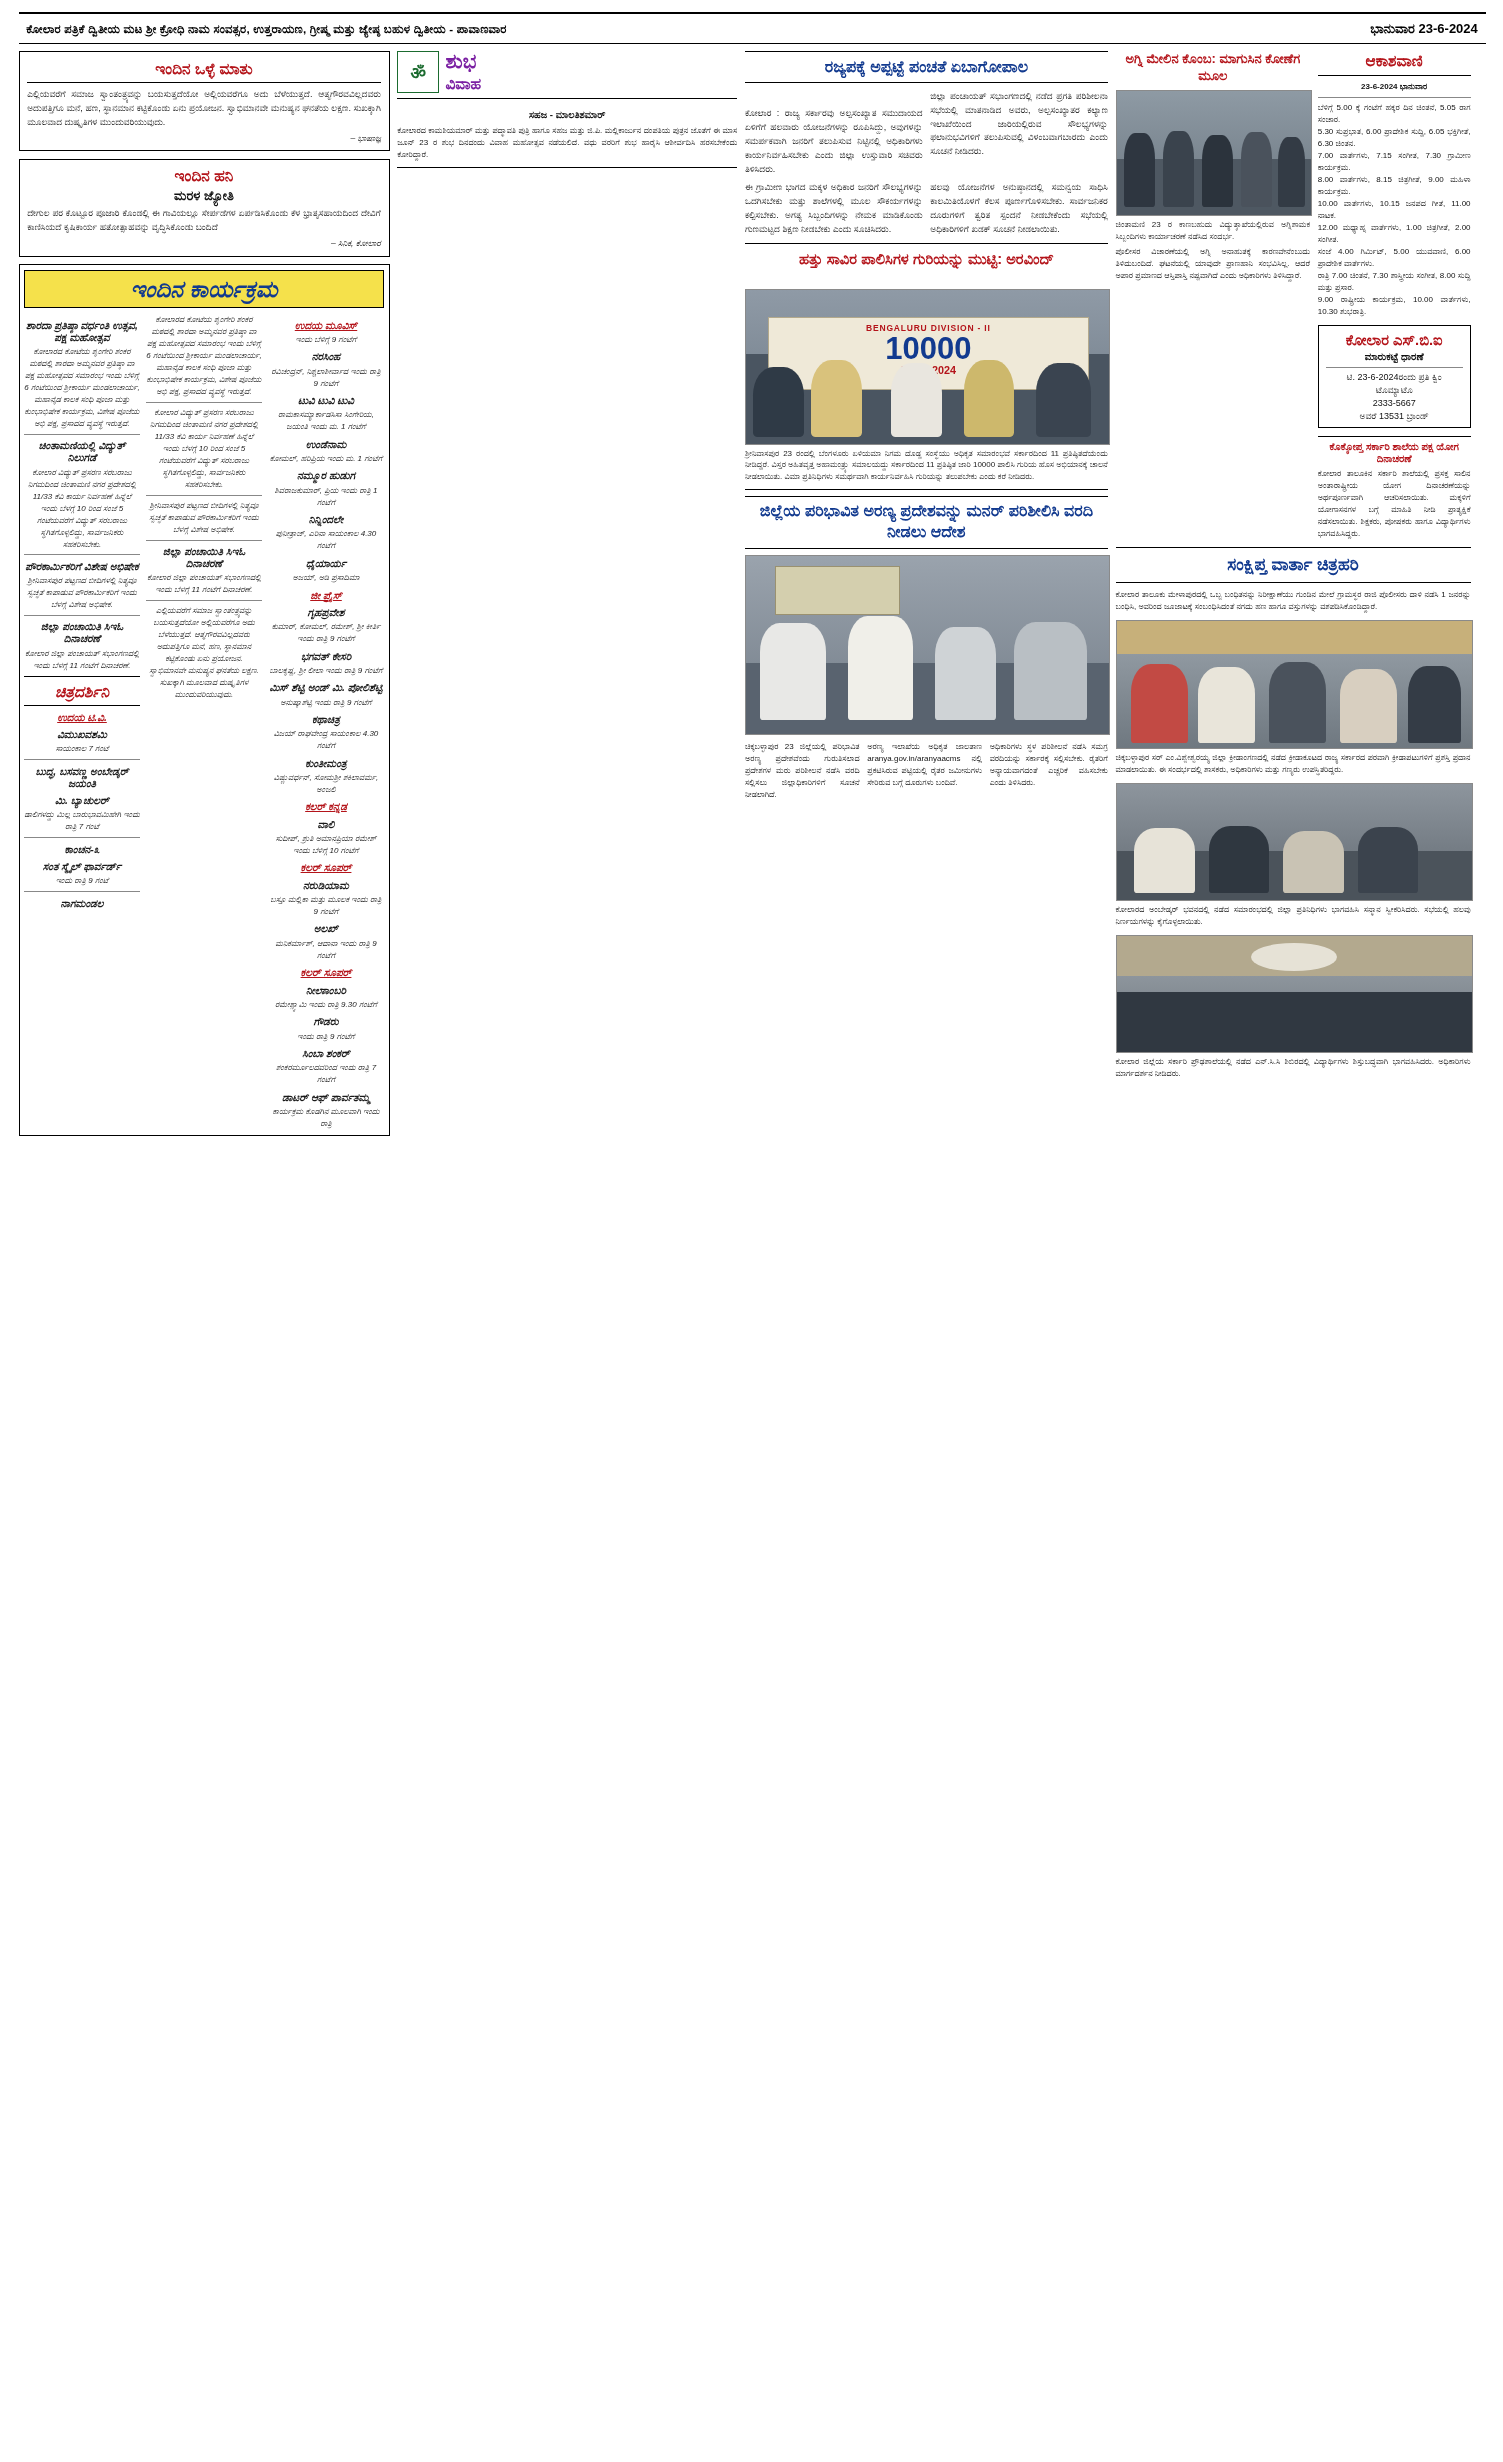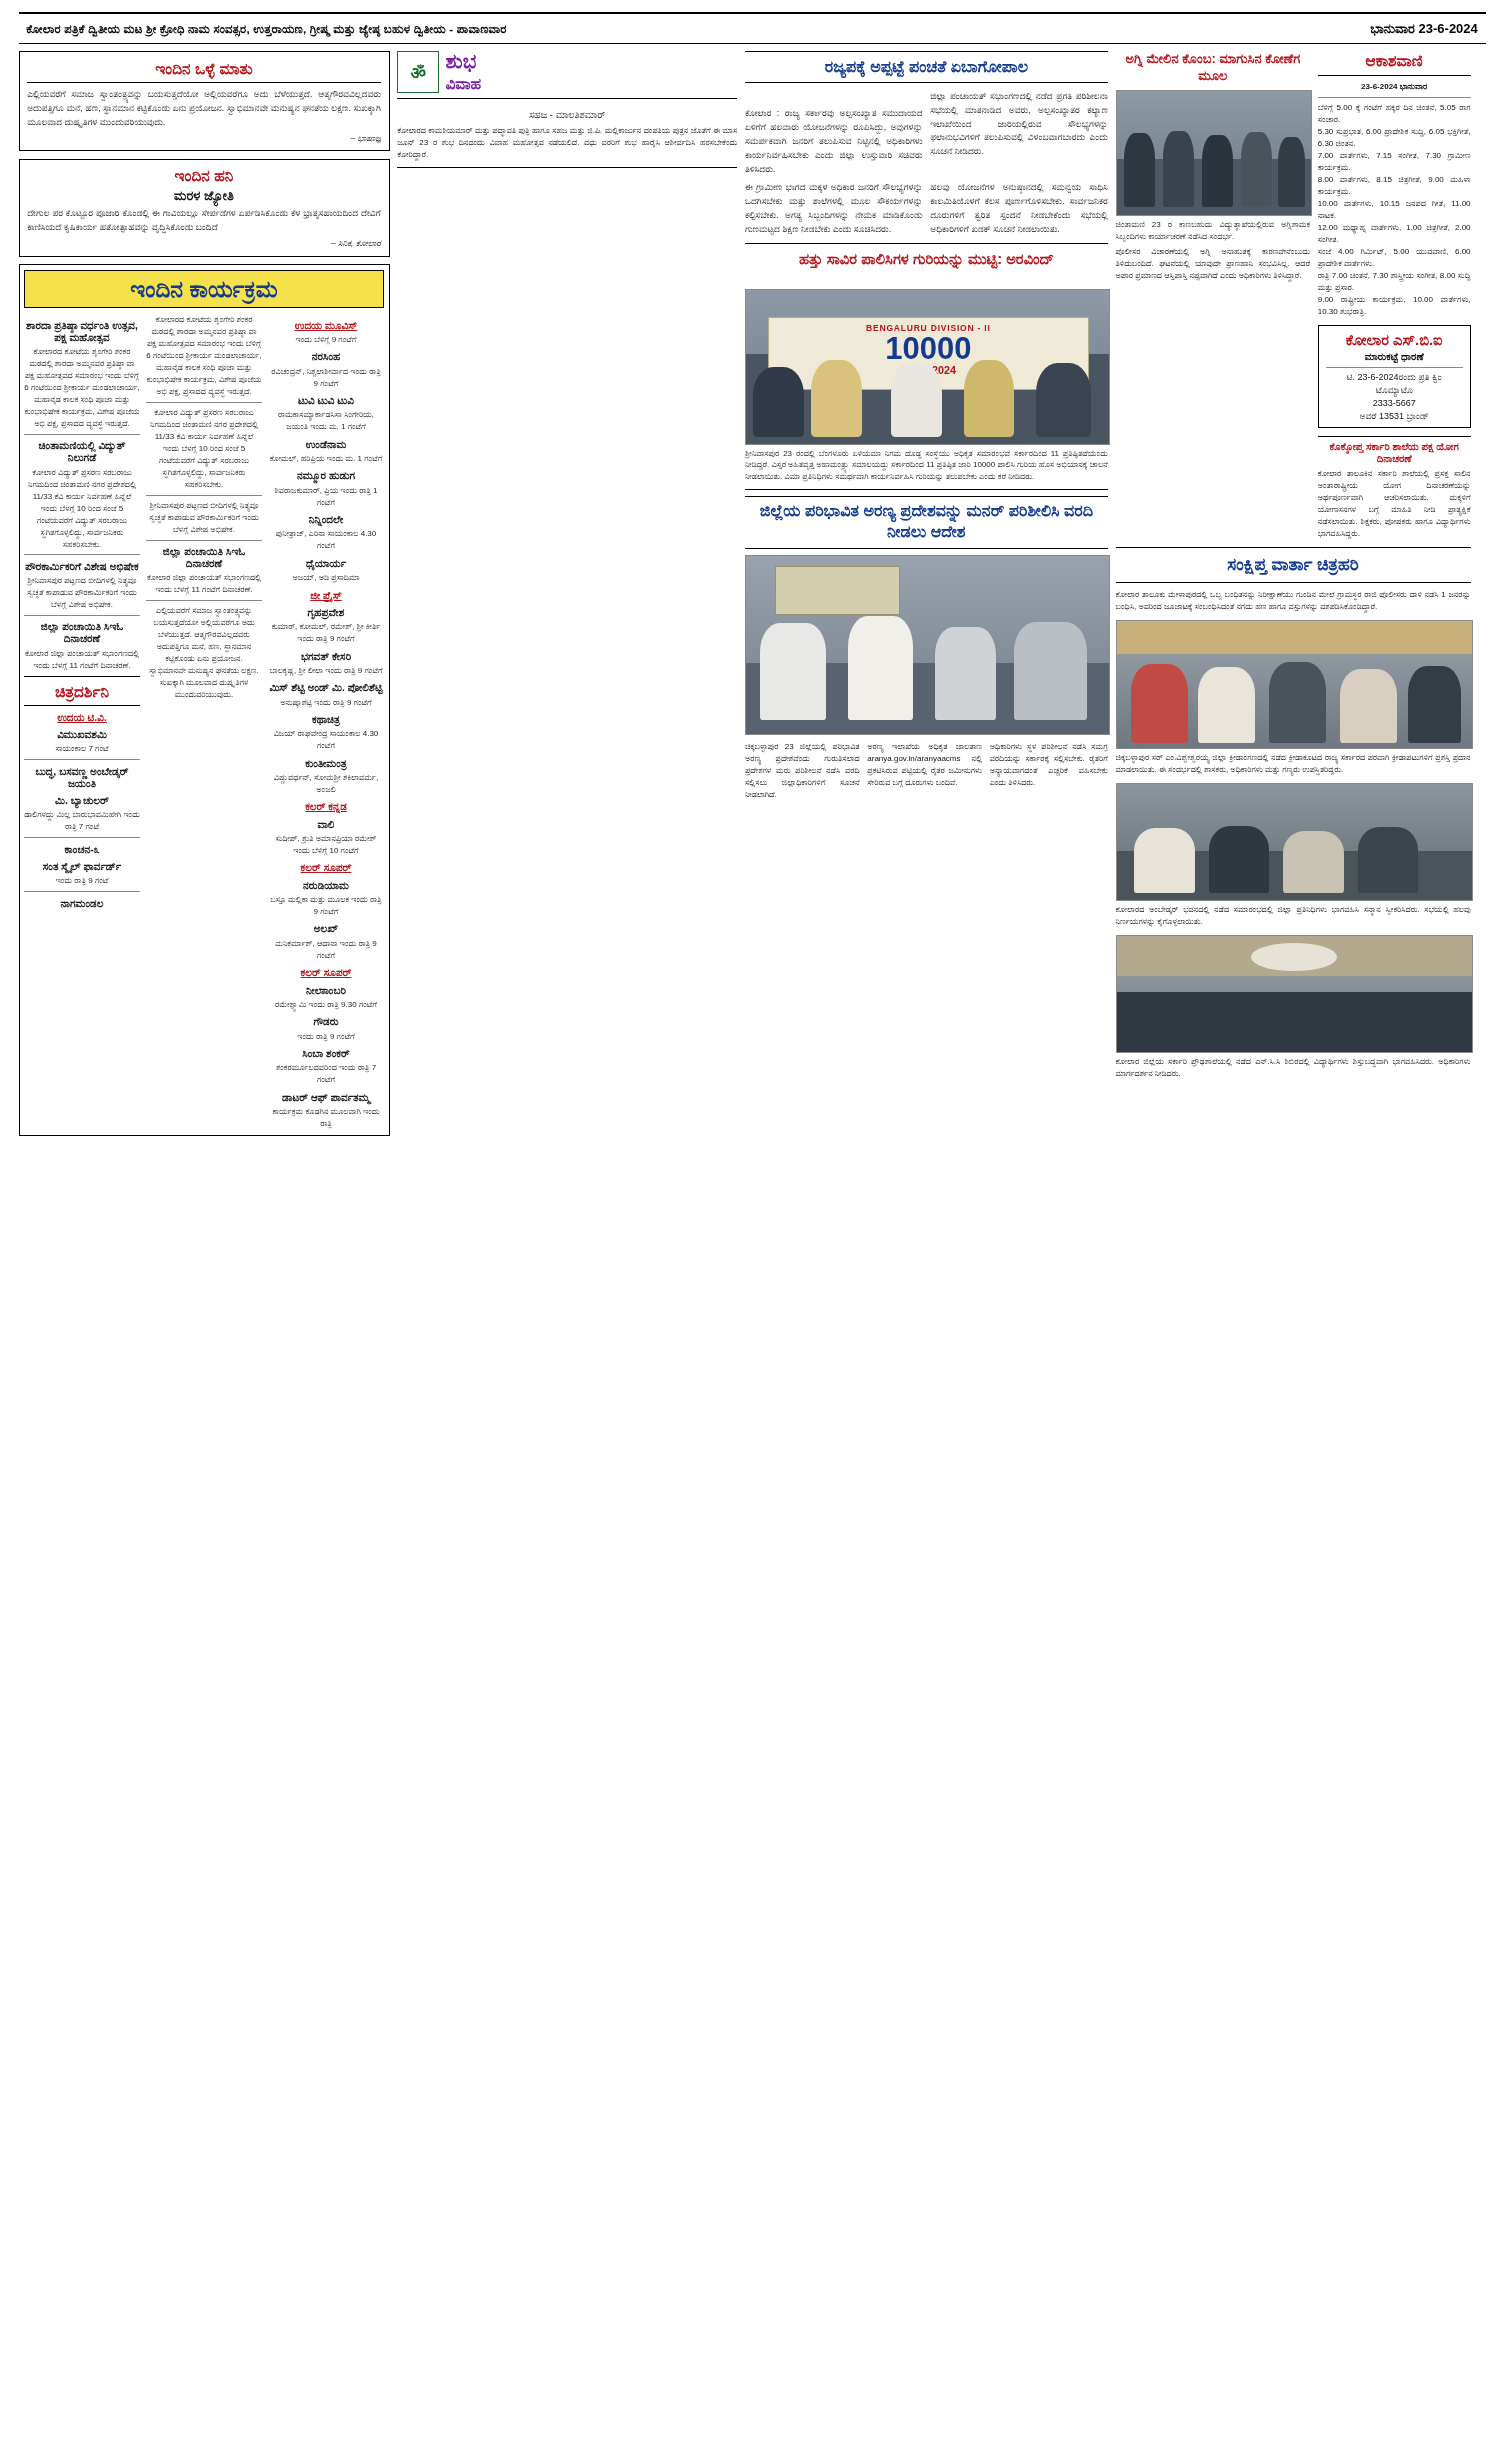--- a/index.html
+++ b/index.html
@@ -67,21 +67,21 @@
         <div class="sig">– ಭಾಷಾಜ್ಞ</div>
       </div>
 
       <div class="boxed">
         <div class="hdr-red title-md center">ಇಂದಿನ ಹನಿ</div>
         <div class="center" style="font-size:13px;font-weight:bold;margin:3.1px 0;">ಮರಳ ಜ್ಯೋತಿ</div>
         <div class="body-txt">ದೇಗುಲ ಪರ ಕೊಟ್ಟೂರ ಪೂಜಾರಿ ಕೊಂಡಲ್ಲಿ ಈ ಗಾವಿಯಲ್ಲೂ ಸೇರ್ಪಡೆಗಳ ಏರ್ಪಡಿಸಿಕೊಂಡು ಕೆಳ ಭ್ರಾತೃಸಹಾಯದಿಂದ ದೇವಿಗೆ ಕಾಣಿಸಿಯದೆ ಕೃಷಿಕಾರ್ಯ ಹತೋತ್ಸಾಹವನ್ನು ವೃದ್ಧಿಸಿಕೊಂಡು ಬಂದಿದೆ</div>
         <div class="sig">– ಸಿನಿಕ, ಕೋಲಾರ</div>
       </div>
 
-      <div style="border:1.5px solid #000;padding:4.6px;">
+      <div style="border:1.5px solid #000;padding:4.6px;font-style:italic;">
         <div class="yellowbar kn">ಇಂದಿನ ಕಾರ್ಯಕ್ರಮ</div>
 
         <div class="threecol">
           <div class="tc">
             <div class="prog-h">ಶಾರದಾ ಪ್ರತಿಷ್ಠಾ ವರ್ಧಂತಿ ಉತ್ಸವ, ಪಕ್ಷ ಮಹೋತ್ಸವ</div>
             <div class="prog-t">ಕೋಲಾರದ ಕೋಟೆಯ ಶೃಂಗೇರಿ ಶಂಕರ ಮಠದಲ್ಲಿ ಶಾರದಾ ಅಮ್ಮನವರ ಪ್ರತಿಷ್ಠಾ ವಾ ಪಕ್ಷ ಮಹೋತ್ಸವದ ಸಮಾರಂಭ ಇಂದು ಬೆಳಿಗ್ಗೆ 6 ಗಂಟೆಯಿಂದ ಶ್ರೀಕಾರ್ಯ ಮಂಡಲಾಚಾರ್ಯ, ಮಹಾನೈಡ ಕಾಲಕ ಸಂಧಿ ಪೂಜಾ ಮತ್ತು ಕುಂಭಾಭಿಷೇಕ ಕಾರ್ಯಕ್ರಮ, ವಿಶೇಷ ಪೂಜೆಯ ಅಭಿ ಪಕ್ಷ, ಪ್ರಸಾದದ ವ್ಯವಸ್ಥೆ ಇರುತ್ತದೆ.</div>
             <div class="rule-thin"></div>
             <div class="prog-h">ಚಿಂತಾಮಣಿಯಲ್ಲಿ ವಿದ್ಯುತ್ ನಿಲುಗಡೆ</div>
             <div class="prog-t">ಕೋಲಾರ ವಿದ್ಯುತ್ ಪ್ರಸರಣ ಸರಬರಾಜು ನಿಗಮದಿಂದ ಚಿಂತಾಮಣಿ ನಗರ ಪ್ರದೇಶದಲ್ಲಿ 11/33 ಕೆವಿ ಕಾರ್ಯ ನಿರ್ವಹಣೆ ಹಿನ್ನೆಲೆ ಇಂದು ಬೆಳಗ್ಗೆ 10 ರಿಂದ ಸಂಜೆ 5 ಗಂಟೆಯವರೆಗೆ ವಿದ್ಯುತ್ ಸರಬರಾಜು ಸ್ಥಗಿತಗೊಳ್ಳಲಿದ್ದು, ಸಾರ್ವಜನಿಕರು ಸಹಕರಿಸಬೇಕು.</div>
             <div class="rule-thin"></div>
@@ -172,21 +172,21 @@
     <div class="col c2">
       <div style="border-bottom:1.5px solid #000;padding-bottom:6.2px;margin-bottom:6.2px;">
         <div class="logo-box">
           <div class="logo-sq">ॐ</div>
           <div class="subha">
             <span>ಶುಭ</span><br>
             <span style="font-size:15.4px;">ವಿವಾಹ</span>
           </div>
         </div>
         <div class="rule"></div>
-        <div class="center" style="font-size:9.6px;font-weight:normal;margin-top:10px;">ಸಹಜ - ಮಾಲತಿಶಮಾರ್</div>
+        <div class="center" style="font-size:9.6px;font-weight:bold;margin-top:10px;">ಸಹಜ - ಮಾಲತಿಶಮಾರ್</div>
         <div class="tiny" style="margin-top:3.9px;">ಕೋಲಾರದ ಕಾಮಶಿಯಮಾರ್ ಮತ್ತು ಪದ್ಮಾವತಿ ಪುತ್ರಿ ಹಾಗೂ ಸಹಜ ಮತ್ತು ಜಿ.ಪಿ. ಮಲ್ಲಿಕಾರ್ಜುನ ದಂಪತಿಯ ಪುತ್ರನ ಜೊತೆಗೆ ಈ ಮಾಸ ಜೂನ್ 23 ರ ಶುಭ ದಿನದಂದು ವಿವಾಹ ಮಹೋತ್ಸವ ನಡೆಯಲಿದೆ. ವಧು ವರರಿಗೆ ಶುಭ ಹಾರೈಸಿ ಆಶೀರ್ವದಿಸಿ ಹರಸಬೇಕೆಂದು ಕೋರಿದ್ದಾರೆ.</div>
       </div>
     </div>
 
     <div class="col c3">
 
       <div class="headline-box">
         <div class="hl">ರಜ್ಯಪಕ್ಕೆ ಅಪ್ಪಟ್ಟೆ ಪಂಚತೆ ಏಬಾಗೋಪಾಲ</div>
       </div>
 

